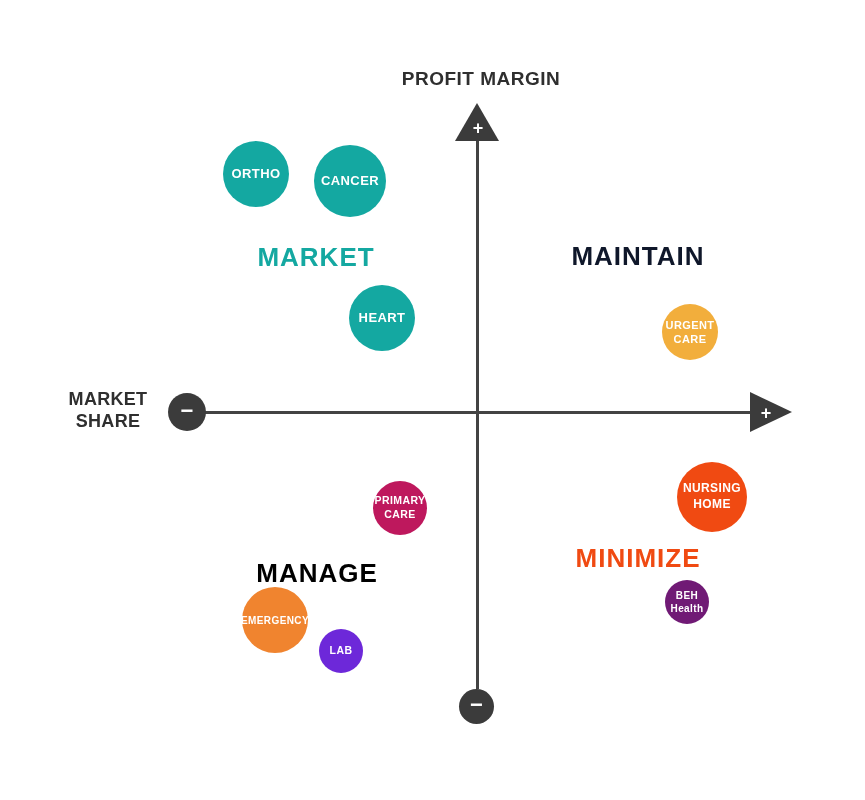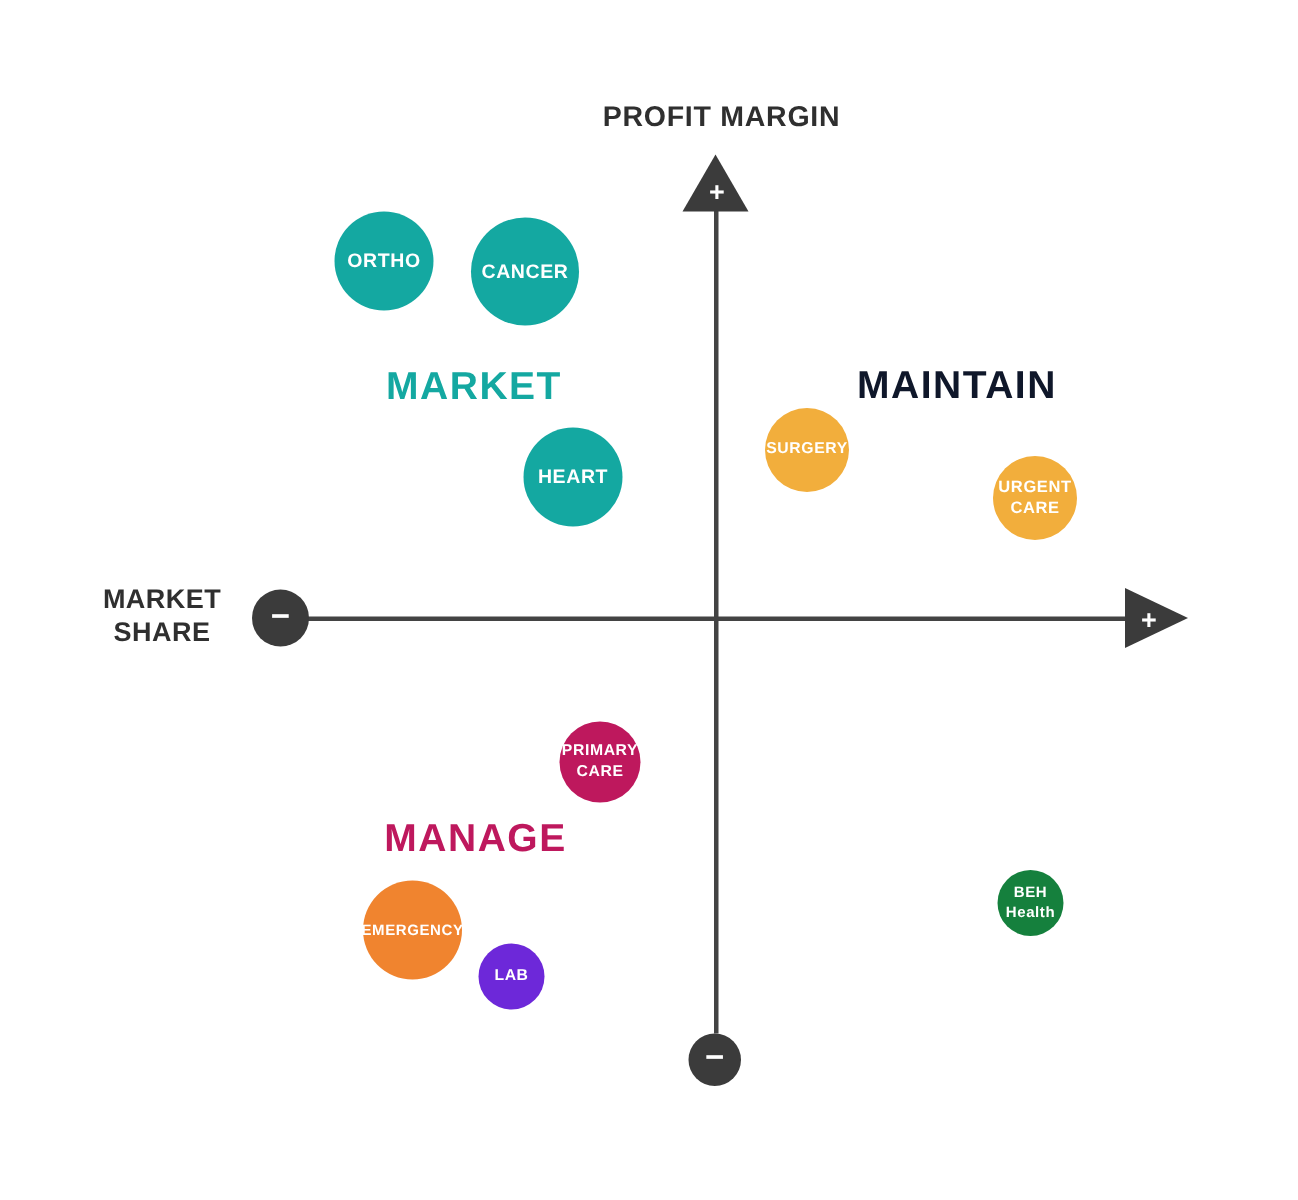--- a/index.html
+++ b/index.html
@@ -99,45 +99,47 @@
   </div>
 
   <div class="y-axis-title">PROFIT MARGIN</div>
   <div class="x-axis-title">
     <div>MARKET</div>
     <div>SHARE</div>
   </div>
 
   <div class="quad-label q-market" style="color: rgb(20, 168, 161);">MARKET</div>
   <div class="quad-label q-maintain" style="color: #0f172a;">MAINTAIN</div>
-  <div class="quad-label q-manage" style="color: #be185d;">MANAGE</div>
+  <div class="quad-label q-manage" style="color: #000000; margin-top: 15px;">MANAGE</div>
+  <div class="quad-label q-minimize" style="color: rgb(240, 74, 18);">MINIMIZE</div>
 
 <div class="bubble" style="left: 223px; top: 141px; width: 66px; height: 66px; background: rgb(20, 168, 161); font-size: 13px;">
       <div>ORTHO</div>
     </div>
     <div class="bubble" style="left: 314px; top: 145px; width: 72px; height: 72px; background: rgb(20, 168, 161); font-size: 13px;">
       <div>CANCER</div>
     </div>
     <div class="bubble" style="left: 349px; top: 285px; width: 66px; height: 66px; background: rgb(20, 168, 161); font-size: 13px;">
       <div>HEART</div>
-    </div>
-    <div class="bubble" style="left: 510px; top: 272px; width: 56px; height: 56px; background: rgb(242, 174, 60); font-size: 10.5px;">
-      <div>SURGERY</div>
     </div>
     <div class="bubble" style="left: 662px; top: 304px; width: 56px; height: 56px; background: rgb(242, 174, 60); font-size: 11px;">
       <div>URGENT</div>
       <div>CARE</div>
     </div>
     <div class="bubble" style="left: 373px; top: 481px; width: 54px; height: 54px; background: #be185d; font-size: 10.5px;">
       <div>PRIMARY</div>
       <div>CARE</div>
     </div>
     <div class="bubble" style="left: 242px; top: 587px; width: 66px; height: 66px; background: rgb(240, 132, 47); font-size: 10px;">
       <div>EMERGENCY</div>
     </div>
     <div class="bubble" style="left: 319px; top: 629px; width: 44px; height: 44px; background: #6d28d9; font-size: 10.5px;">
       <div>LAB</div>
     </div>
-    <div class="bubble" style="left: 665px; top: 580px; width: 44px; height: 44px; background: #15803d; font-size: 10px;">
+    <div class="bubble" style="left: 677px; top: 462px; width: 70px; height: 70px; background: rgb(240, 74, 18); font-size: 12px;">
+      <div>NURSING</div>
+      <div>HOME</div>
+    </div>
+    <div class="bubble" style="left: 665px; top: 580px; width: 44px; height: 44px; background: #701a75; font-size: 10px;">
       <div>BEH</div>
       <div>Health</div>
     </div>
   </div>
 
 </body></html>

